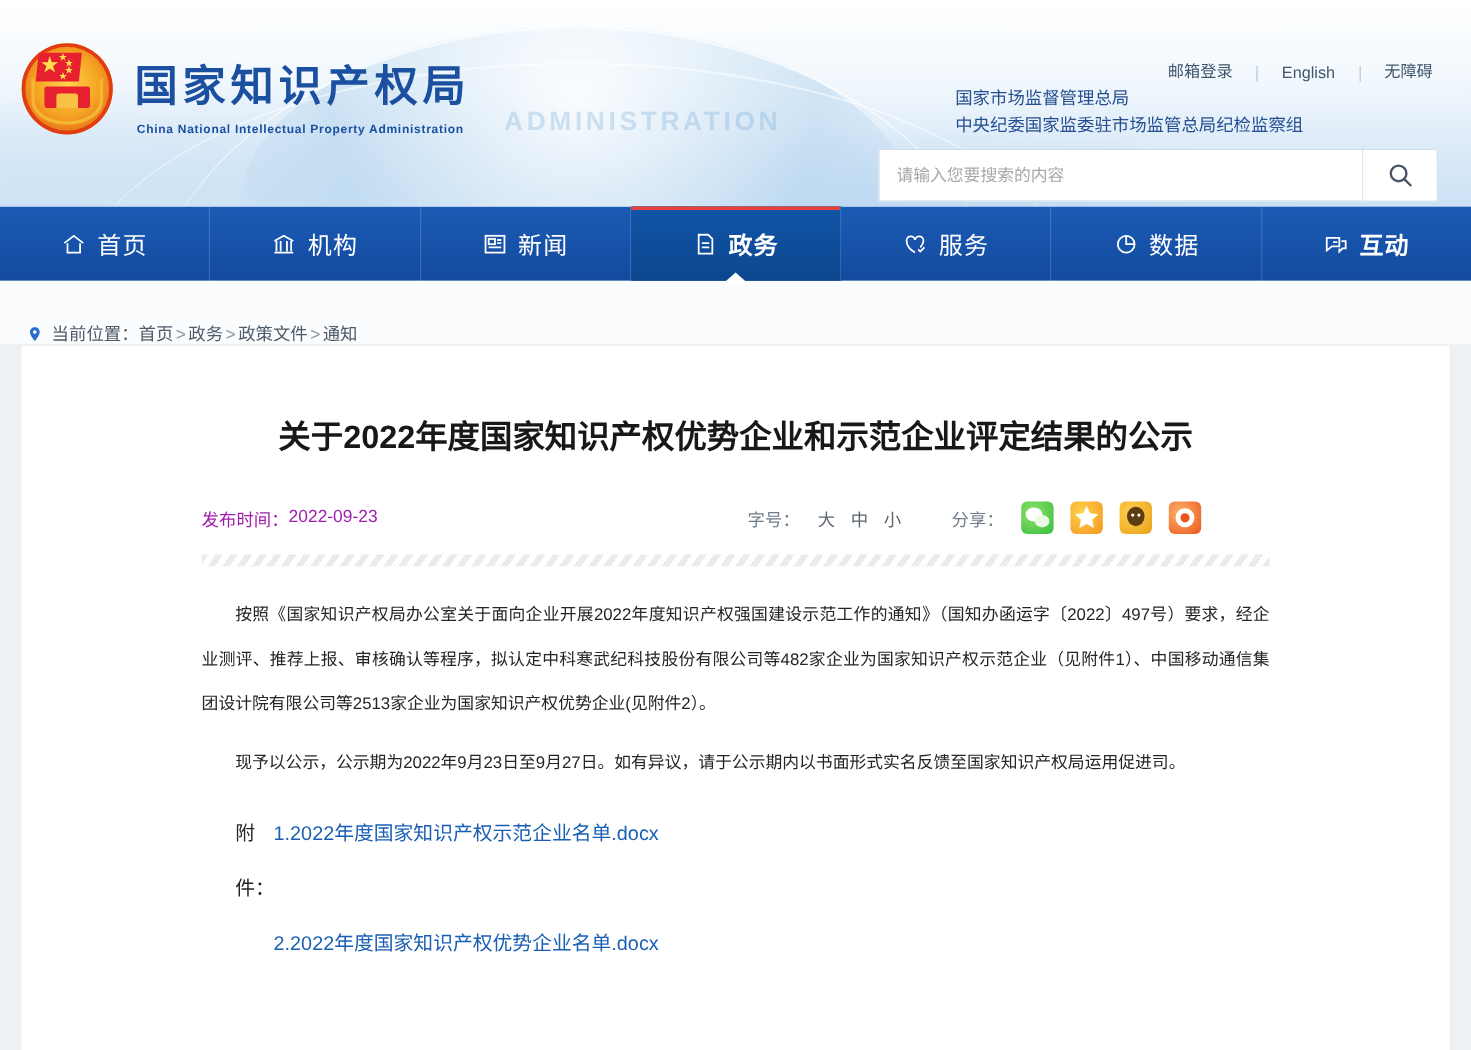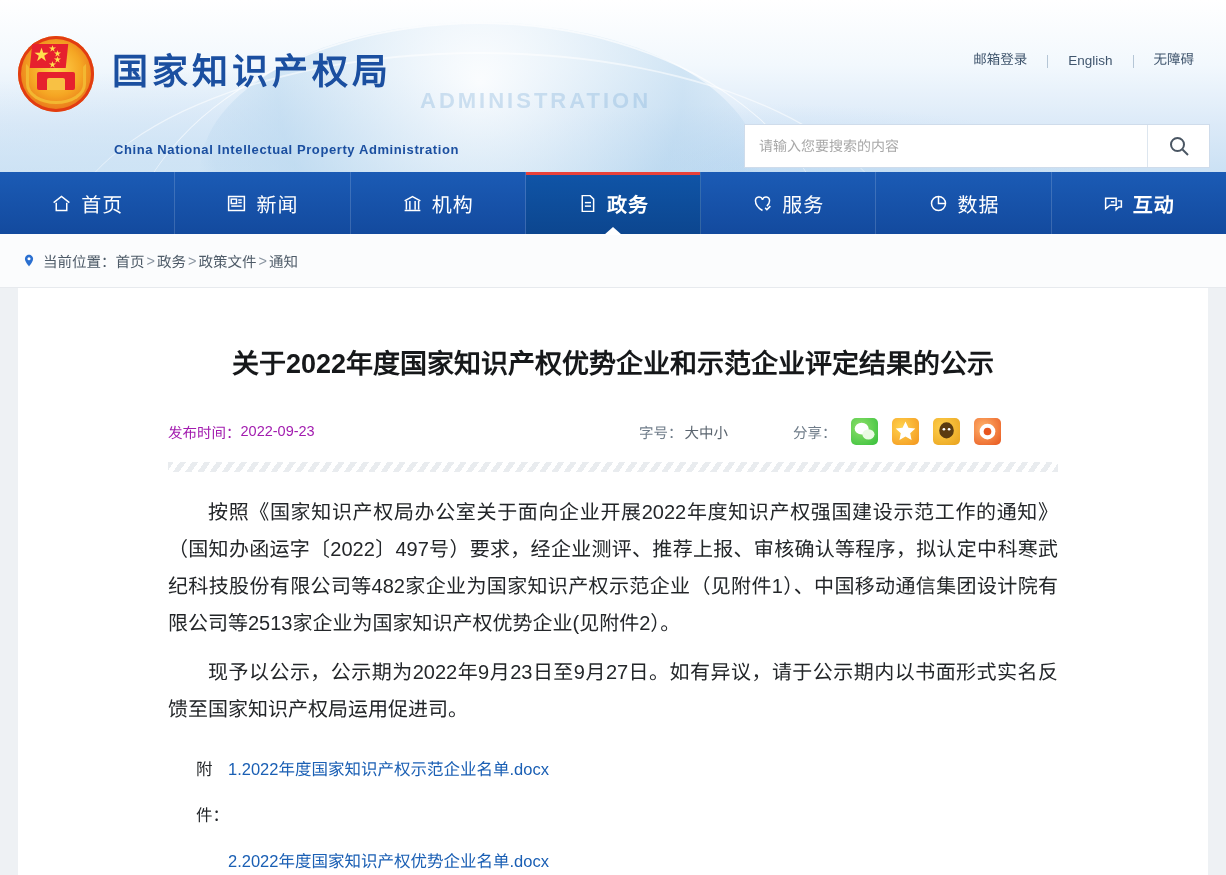--- a/index.html
+++ b/index.html
@@ -92,25 +92,24 @@
     left: 112px; top: 42px;
     font-size: 36px;
     font-weight: bold;
     letter-spacing: 4px;
     color: #1b4fa0;
     font-family: "Liberation Serif", serif;
   }
   .site-title-en {
     position: absolute;
     left: 114px; top: 103px;
-    font-size: 13px;
+    font-size: 10px;
     font-weight: bold;
     letter-spacing: .6px;
     color: #1b4fa0;
-    margin-top: 39px;
   }
   .watermark {
     position: absolute;
     left: 420px; top: 88px;
     font-size: 22px;
     letter-spacing: 3px;
     color: rgba(120,170,215,.32);
     font-weight: bold;
     white-space: nowrap;
   }
@@ -130,21 +129,21 @@
     position: absolute;
     right: 140px; top: 72px;
     text-align: left;
     font-size: 14.5px;
     color: #25508f;
     line-height: 22px;
   }
 
   .searchbox {
     position: absolute;
-    right: 16px; top: 124px;
+    right: 28px; top: 124px;
     width: 466px; height: 44px;
     background: #fff;
     border: 1px solid #cfdceb;
     display: flex;
     align-items: flex-end;
   }
   .searchbox input {
     flex: 1;
     height: 100%;
     border: 0;
@@ -199,21 +198,21 @@
     border-bottom: 8px solid #ffffff;
   }
   .nav-icon { display: inline-flex; align-items: center; }
 
   
   .crumb-wrap {
     height: 54px;
     background: #fbfcfd;
     border-bottom: 1px solid #e7eaee;
     display: flex;
-    align-items: center;
+    align-items: flex-end;
     padding-left: 22px;
     font-size: 14.5px;
     color: #4e5b68;
   }
   .crumb-pin { color: #2a6fd0; margin-right: 7px; display: inline-flex; }
   .crumb-wrap a { color: #4e5b68; text-decoration: none; }
   .crumb-sep { padding: 0 2px; color: #8a95a1; }
 
   
   .page-body {
@@ -247,22 +246,21 @@
     height: 34px;
     font-size: 14.5px;
     color: #707d8a;
   }
   .pubtime { color: #a21caf; }
   .fontsize-group {
     position: absolute;
     left: 455px;
     display: flex;
     align-items: flex-end;
-    gap: 0;
-    margin-left: 16px;
+    gap: 13px;
   }
   .fontsize-group .lbl { margin-right: 2px; }
   .fontsize-group span.opt { cursor: pointer; color: #5c6670; }
   .share-group {
     position: absolute;
     left: 625px;
     display: flex;
     align-items: center;
     gap: 14px;
   }
@@ -278,21 +276,21 @@
   .ic-weibo  { background: radial-gradient(circle at 35% 35%, #ffb36b, #e8561e); }
   .share-ico svg { display:block; }
 
   .divider-hatch {
     height: 10px;
     margin: 14px 0 22px;
     background-image: repeating-linear-gradient(-55deg, #e9ecef 0 5px, #ffffff 5px 10px);
   }
 
   .para {
-    font-size: 20px;
+    font-size: 14px;
     line-height: 37px;
     color: #232629;
     text-indent: 2em;
     margin-bottom: 12px;
     text-align: justify;
   }
   .attach-block {
     margin-top: 18px;
     font-size: 16.5px;
     line-height: 46px;
@@ -327,20 +325,24 @@
   <div class="watermark">ADMINISTRATION</div>
 
   <div class="toplinks">
     <a>邮箱登录</a>
     <span class="sep"></span>
     <a>English</a>
     <span class="sep"></span>
     <a>无障碍</a>
   </div>
 
+  <div class="gov-lines">
+    <div>国家市场监督管理总局</div>
+    <div>中央纪委国家监委驻市场监管总局纪检监察组</div>
+  </div>
 
   <div class="searchbox">
     <input type="text" placeholder="请输入您要搜索的内容" style="">
     <div class="search-btn">
       <svg width="24" height="24" viewBox="0 0 24 24" fill="none" stroke="#4a5663" stroke-width="2">
         <circle cx="10.5" cy="10.5" r="6.5"></circle>
         <line x1="15.5" y1="15.5" x2="21" y2="21"></line>
       </svg>
     </div>
   </div>
@@ -353,42 +355,42 @@
         <path d="M3 11 L12 4 L21 11"></path>
           <path d="M6 11 V20 H18 V11"></path>
       </svg>
     </span>
     <span>首页</span>
   </div>
 
   <div class="nav-item">
     <span class="nav-icon">
       <svg width="21" height="21" viewBox="0 0 24 24" fill="none" stroke="#fff" stroke-width="1.7">
-        <rect x="3" y="4" width="18" height="16"></rect>
-        <rect x="6" y="7" width="6" height="5"></rect>
-        <path d="M14 8 H18"></path>
-          <path d="M14 11 H18"></path>
-          <path d="M6 15 H18"></path>
-      </svg>
-    </span>
-    <span>新闻</span>
-  </div>
-
-  <div class="nav-item">
-    <span class="nav-icon">
-      <svg width="21" height="21" viewBox="0 0 24 24" fill="none" stroke="#fff" stroke-width="1.7">
         <path d="M3 9 L12 4 L21 9"></path>
           <path d="M5 9 V19"></path>
           <path d="M9 9 V19"></path>
         <path d="M15 9 V19"></path>
           <path d="M19 9 V19"></path>
           <path d="M3 20 H21"></path>
       </svg>
     </span>
     <span>机构</span>
+  </div>
+
+  <div class="nav-item">
+    <span class="nav-icon">
+      <svg width="21" height="21" viewBox="0 0 24 24" fill="none" stroke="#fff" stroke-width="1.7">
+        <rect x="3" y="4" width="18" height="16"></rect>
+        <rect x="6" y="7" width="6" height="5"></rect>
+        <path d="M14 8 H18"></path>
+          <path d="M14 11 H18"></path>
+          <path d="M6 15 H18"></path>
+      </svg>
+    </span>
+    <span>新闻</span>
   </div>
 
   <div class="nav-item active">
     <span class="nav-icon">
       <svg width="21" height="21" viewBox="0 0 24 24" fill="none" stroke="#fff" stroke-width="1.7">
         <path d="M6 3 H15 L19 7 V21 H6 Z"></path>
           <path d="M9 11 H16"></path>
           <path d="M9 15 H16"></path>
       </svg>
     </span>

